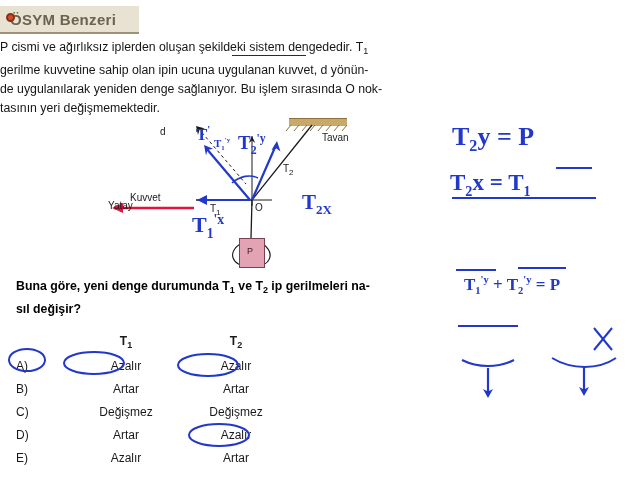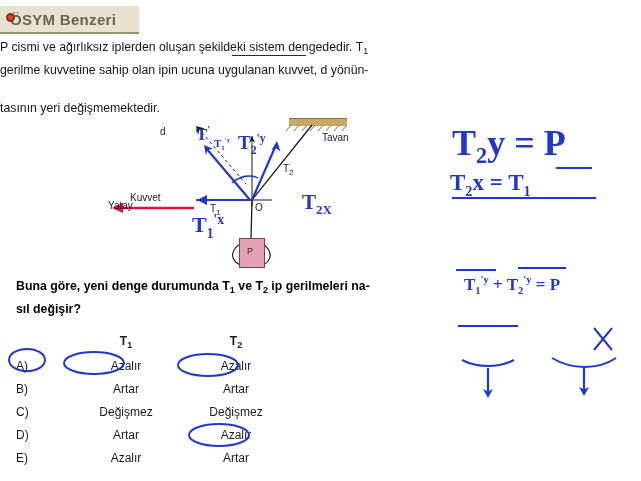--- a/index.html
+++ b/index.html
@@ -194,21 +194,21 @@
 <div id="page">
 
   <div class="badge">
     <span class="badge-dot"></span>
     <span class="badge-text">ÖSYM Benzeri</span>
   </div>
 
   <div class="qtext">
     <span>P cismi ve ağırlıksız iplerden oluşan şekildeki sistem dengededir. T</span><span class="sub">1</span><br>
     <span>gerilme kuvvetine sahip olan ipin ucuna uygulanan kuvvet, d yönün-</span><br>
-    <br>
+    <span>de uygulanılarak yeniden denge sağlanıyor. Bu işlem sırasında O nok-</span><br>
     <span>tasının yeri değişmemektedir.</span>
   </div>
   <div class="underline-a"></div>
 
   <div class="diagram">
 
     <div class="tavan-bar"></div>
 
     <svg class="svg-layer" style="left:0;top:0;width:320px;height:160px" viewBox="0 0 320 160">
 
@@ -319,21 +319,21 @@
 
     <ellipse cx="27" cy="360" rx="18" ry="11" fill="none" stroke="#2138c9" stroke-width="2"></ellipse>
 
     <ellipse cx="94" cy="363" rx="30" ry="11" fill="none" stroke="#2138c9" stroke-width="2"></ellipse>
 
     <ellipse cx="208" cy="365" rx="30" ry="11" fill="none" stroke="#2138c9" stroke-width="2"></ellipse>
 
     <ellipse cx="219" cy="435" rx="30" ry="11" fill="none" stroke="#2138c9" stroke-width="2"></ellipse>
   </svg>
 
-  <div class="note" style="left:452px;top:122px;font-size:36px;text-align:center;">
+  <div class="note" style="left:452px;top:122px;font-size:26px;text-align:center;">
     <span>T</span><span class="sub">2</span><span>y</span>
     <span>=</span>
     <span>P</span>
   </div>
 
   <div class="note" style="left:450px;top:170px;font-size:23px;">
     <span>T</span><span class="sub">2</span><span>x</span>
     <span>=</span>
     <span>T</span><span class="sub">1</span>
   </div>

